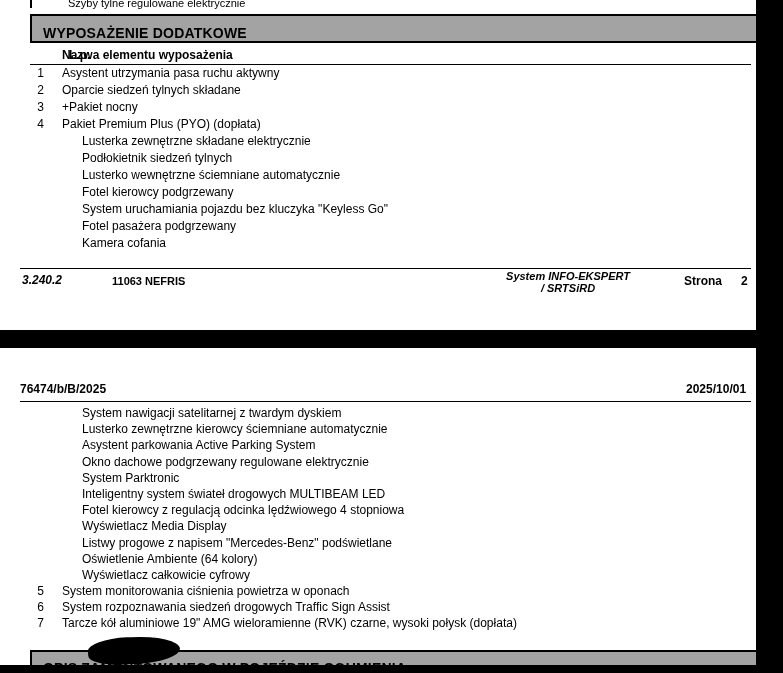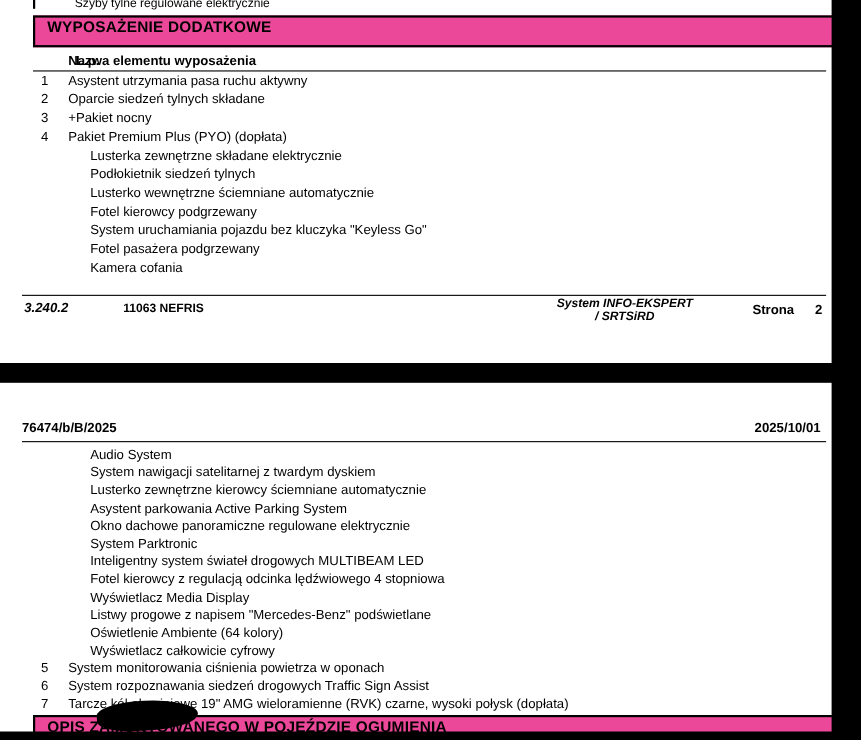--- a/index.html
+++ b/index.html
@@ -11,23 +11,23 @@
   }
   .abs{position:absolute;}
   .nowrap{white-space:nowrap;}
 
   
   #top-tick{left:30px;top:0;width:2px;height:8px;background:#000;}
   #carryover{left:68px;top:-3px;font-size:11px;}
 
   .title-box{
     left:30px;width:721px;border:2px solid #000;
-    display:flex;align-items:flex-start;
+    display:flex;align-items:flex-end;
     font-weight:bold;font-size:14px;padding-left:11px;
-    background:#ec4899;white-space:nowrap;letter-spacing:.2px;
+    background:#a3a3a3;white-space:nowrap;letter-spacing:.2px;
   }
   #wyposazenie-box{top:14px;height:25px;}
   #opis-box{top:650px;height:24px;}
 
   #thead-lp{left:32px;top:48px;font-weight:bold;margin-left:37px;}
   #thead-name{left:62px;top:48px;font-weight:bold;}
 
   .rule{height:1px;background:#000;}
   #thead-rule{left:30px;top:64px;width:721px;}
   #footer-rule{left:20px;top:268px;width:731px;}
@@ -137,37 +137,33 @@
 
 <div class="abs" id="separator"></div>
 
 <span class="abs" id="p2-doc">76474/b/B/2025</span>
 <span class="abs" id="p2-date">2025/10/01</span>
 <div class="abs rule" id="p2-rule"></div>
 
 <div class="abs rows" id="rows2">
     <div class="eq-row indent">
       <span class="num"></span>
-      <span class="txt">Audio System</span>
-    </div>
-    <div class="eq-row indent">
-      <span class="num"></span>
       <span class="txt">System nawigacji satelitarnej z twardym dyskiem</span>
     </div>
     <div class="eq-row indent">
       <span class="num"></span>
       <span class="txt">Lusterko zewnętrzne kierowcy ściemniane automatycznie</span>
     </div>
     <div class="eq-row indent">
       <span class="num"></span>
       <span class="txt">Asystent parkowania Active Parking System</span>
     </div>
     <div class="eq-row indent">
       <span class="num"></span>
-      <span class="txt">Okno dachowe panoramiczne regulowane elektrycznie</span>
+      <span class="txt">Okno dachowe podgrzewany regulowane elektrycznie</span>
     </div>
     <div class="eq-row indent">
       <span class="num"></span>
       <span class="txt">System Parktronic</span>
     </div>
     <div class="eq-row indent">
       <span class="num"></span>
       <span class="txt">Inteligentny system świateł drogowych MULTIBEAM LED</span>
     </div>
     <div class="eq-row indent">

